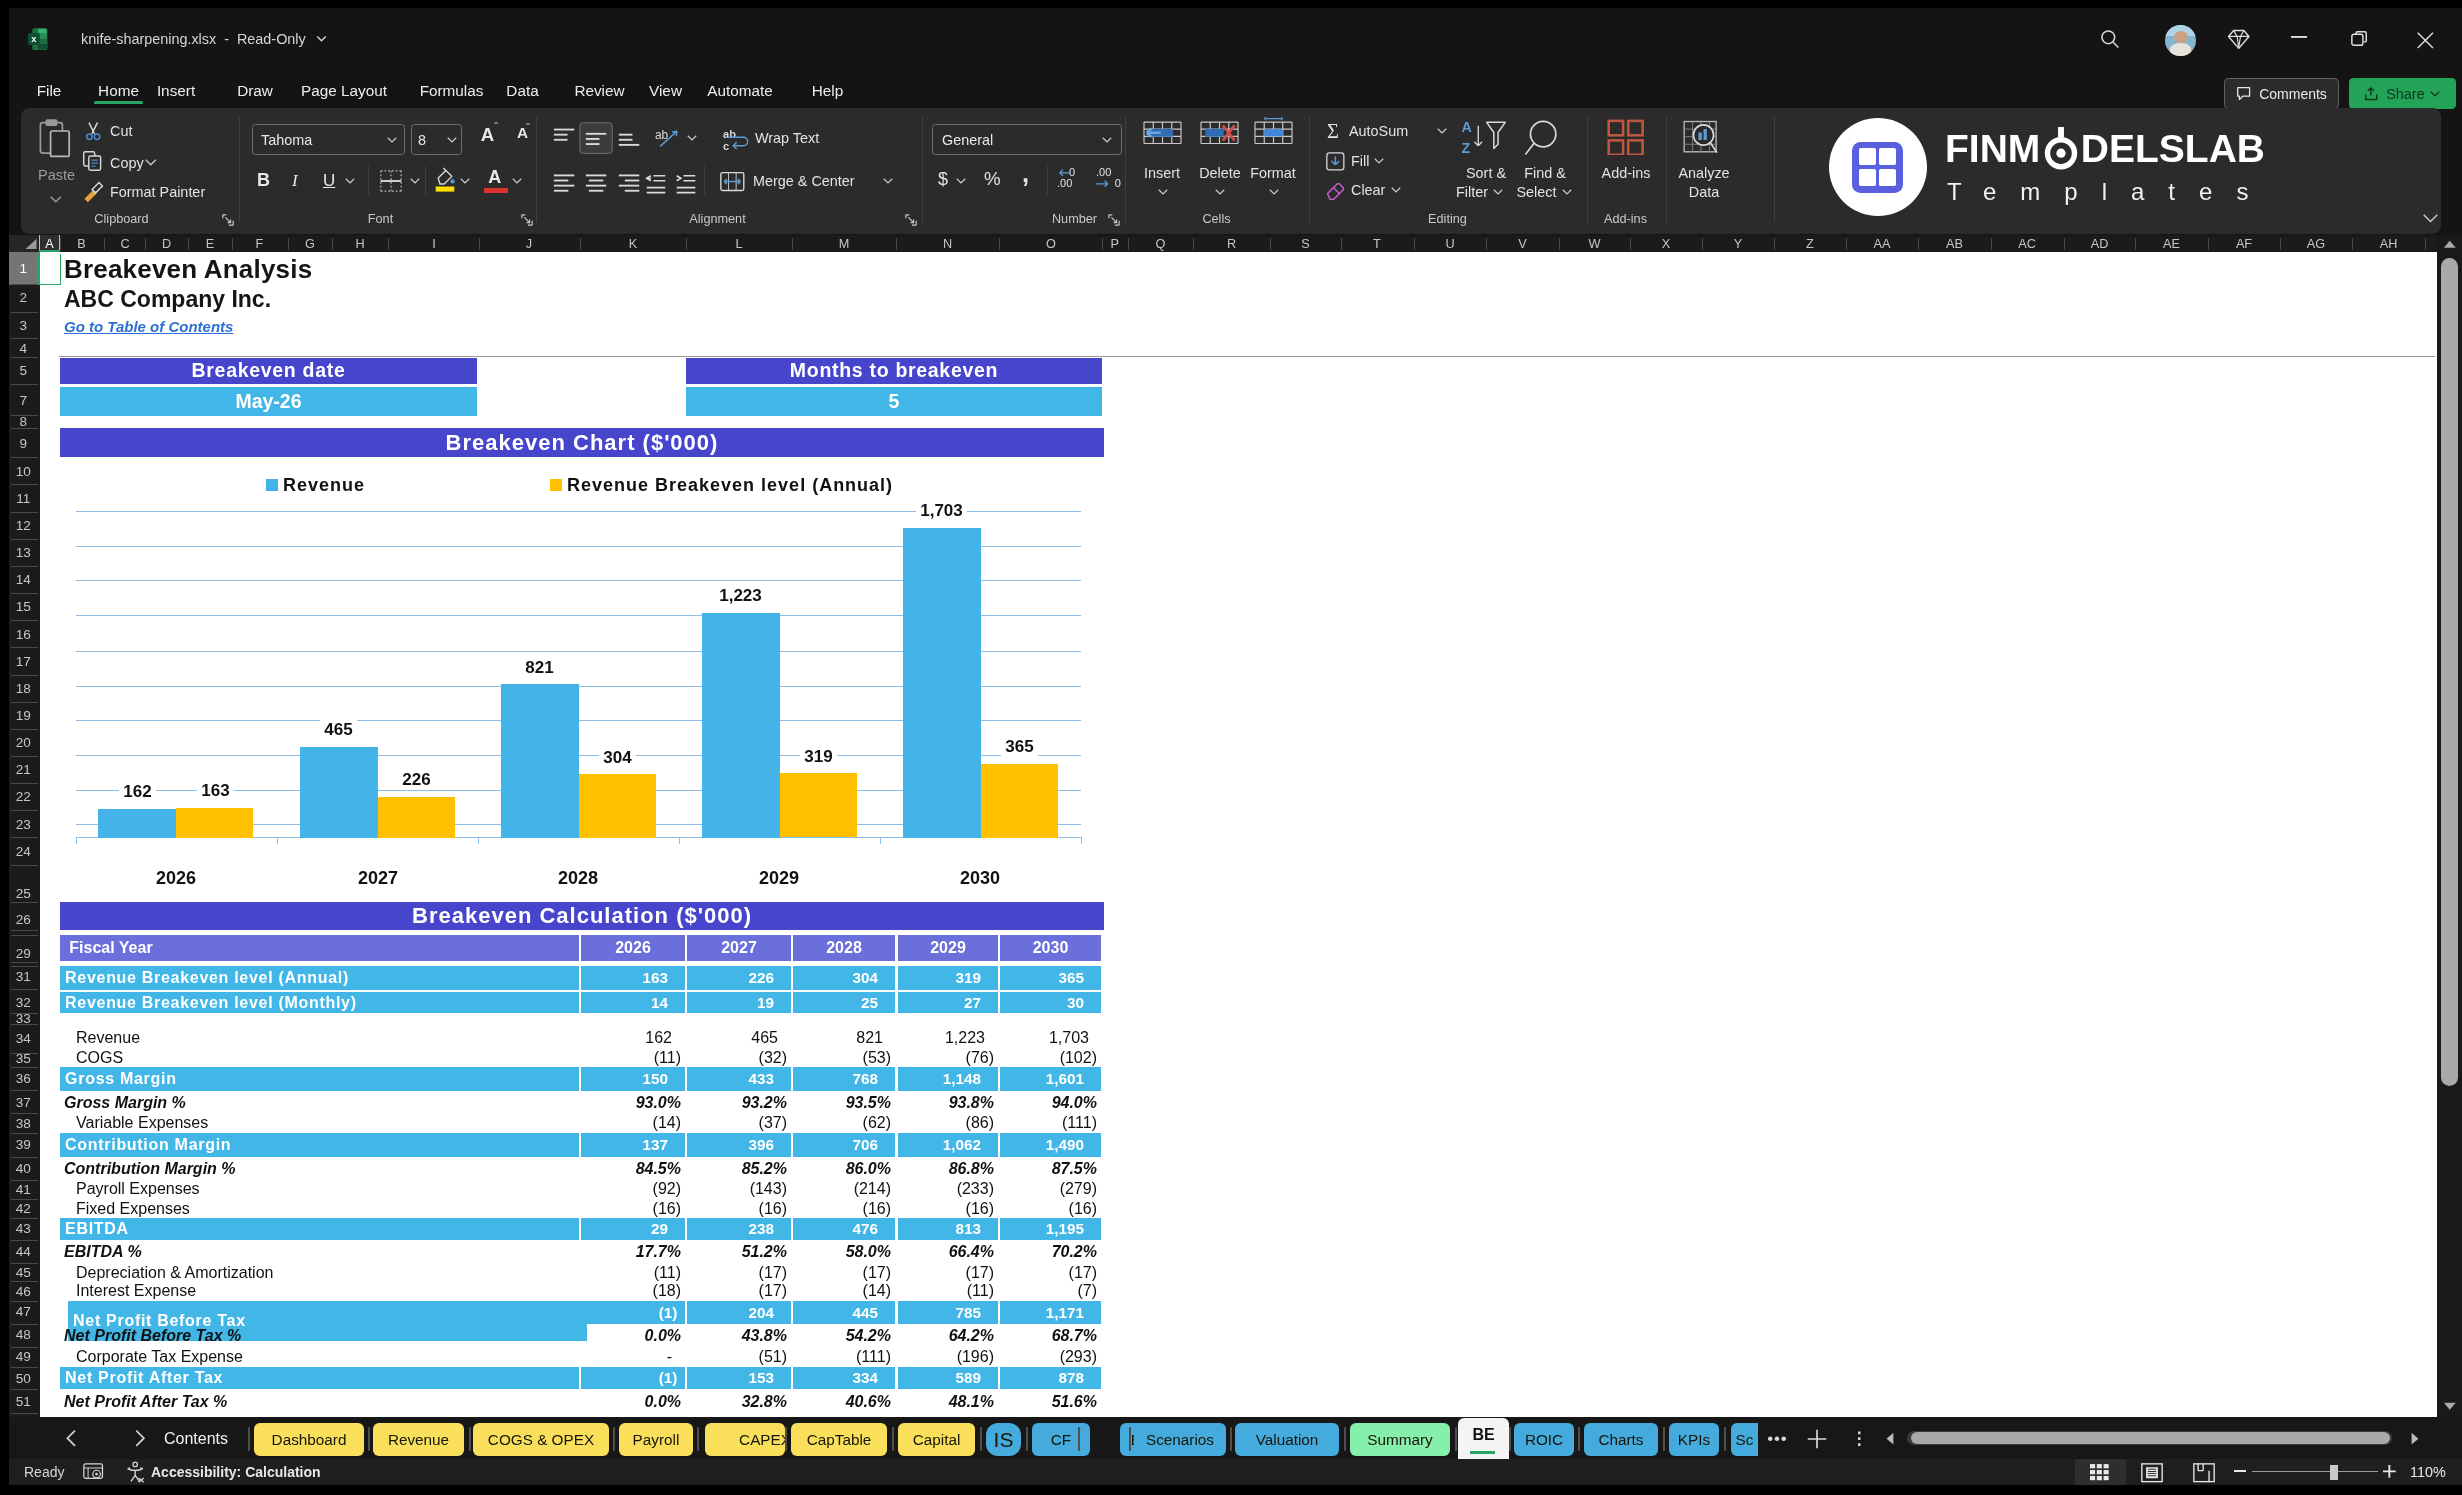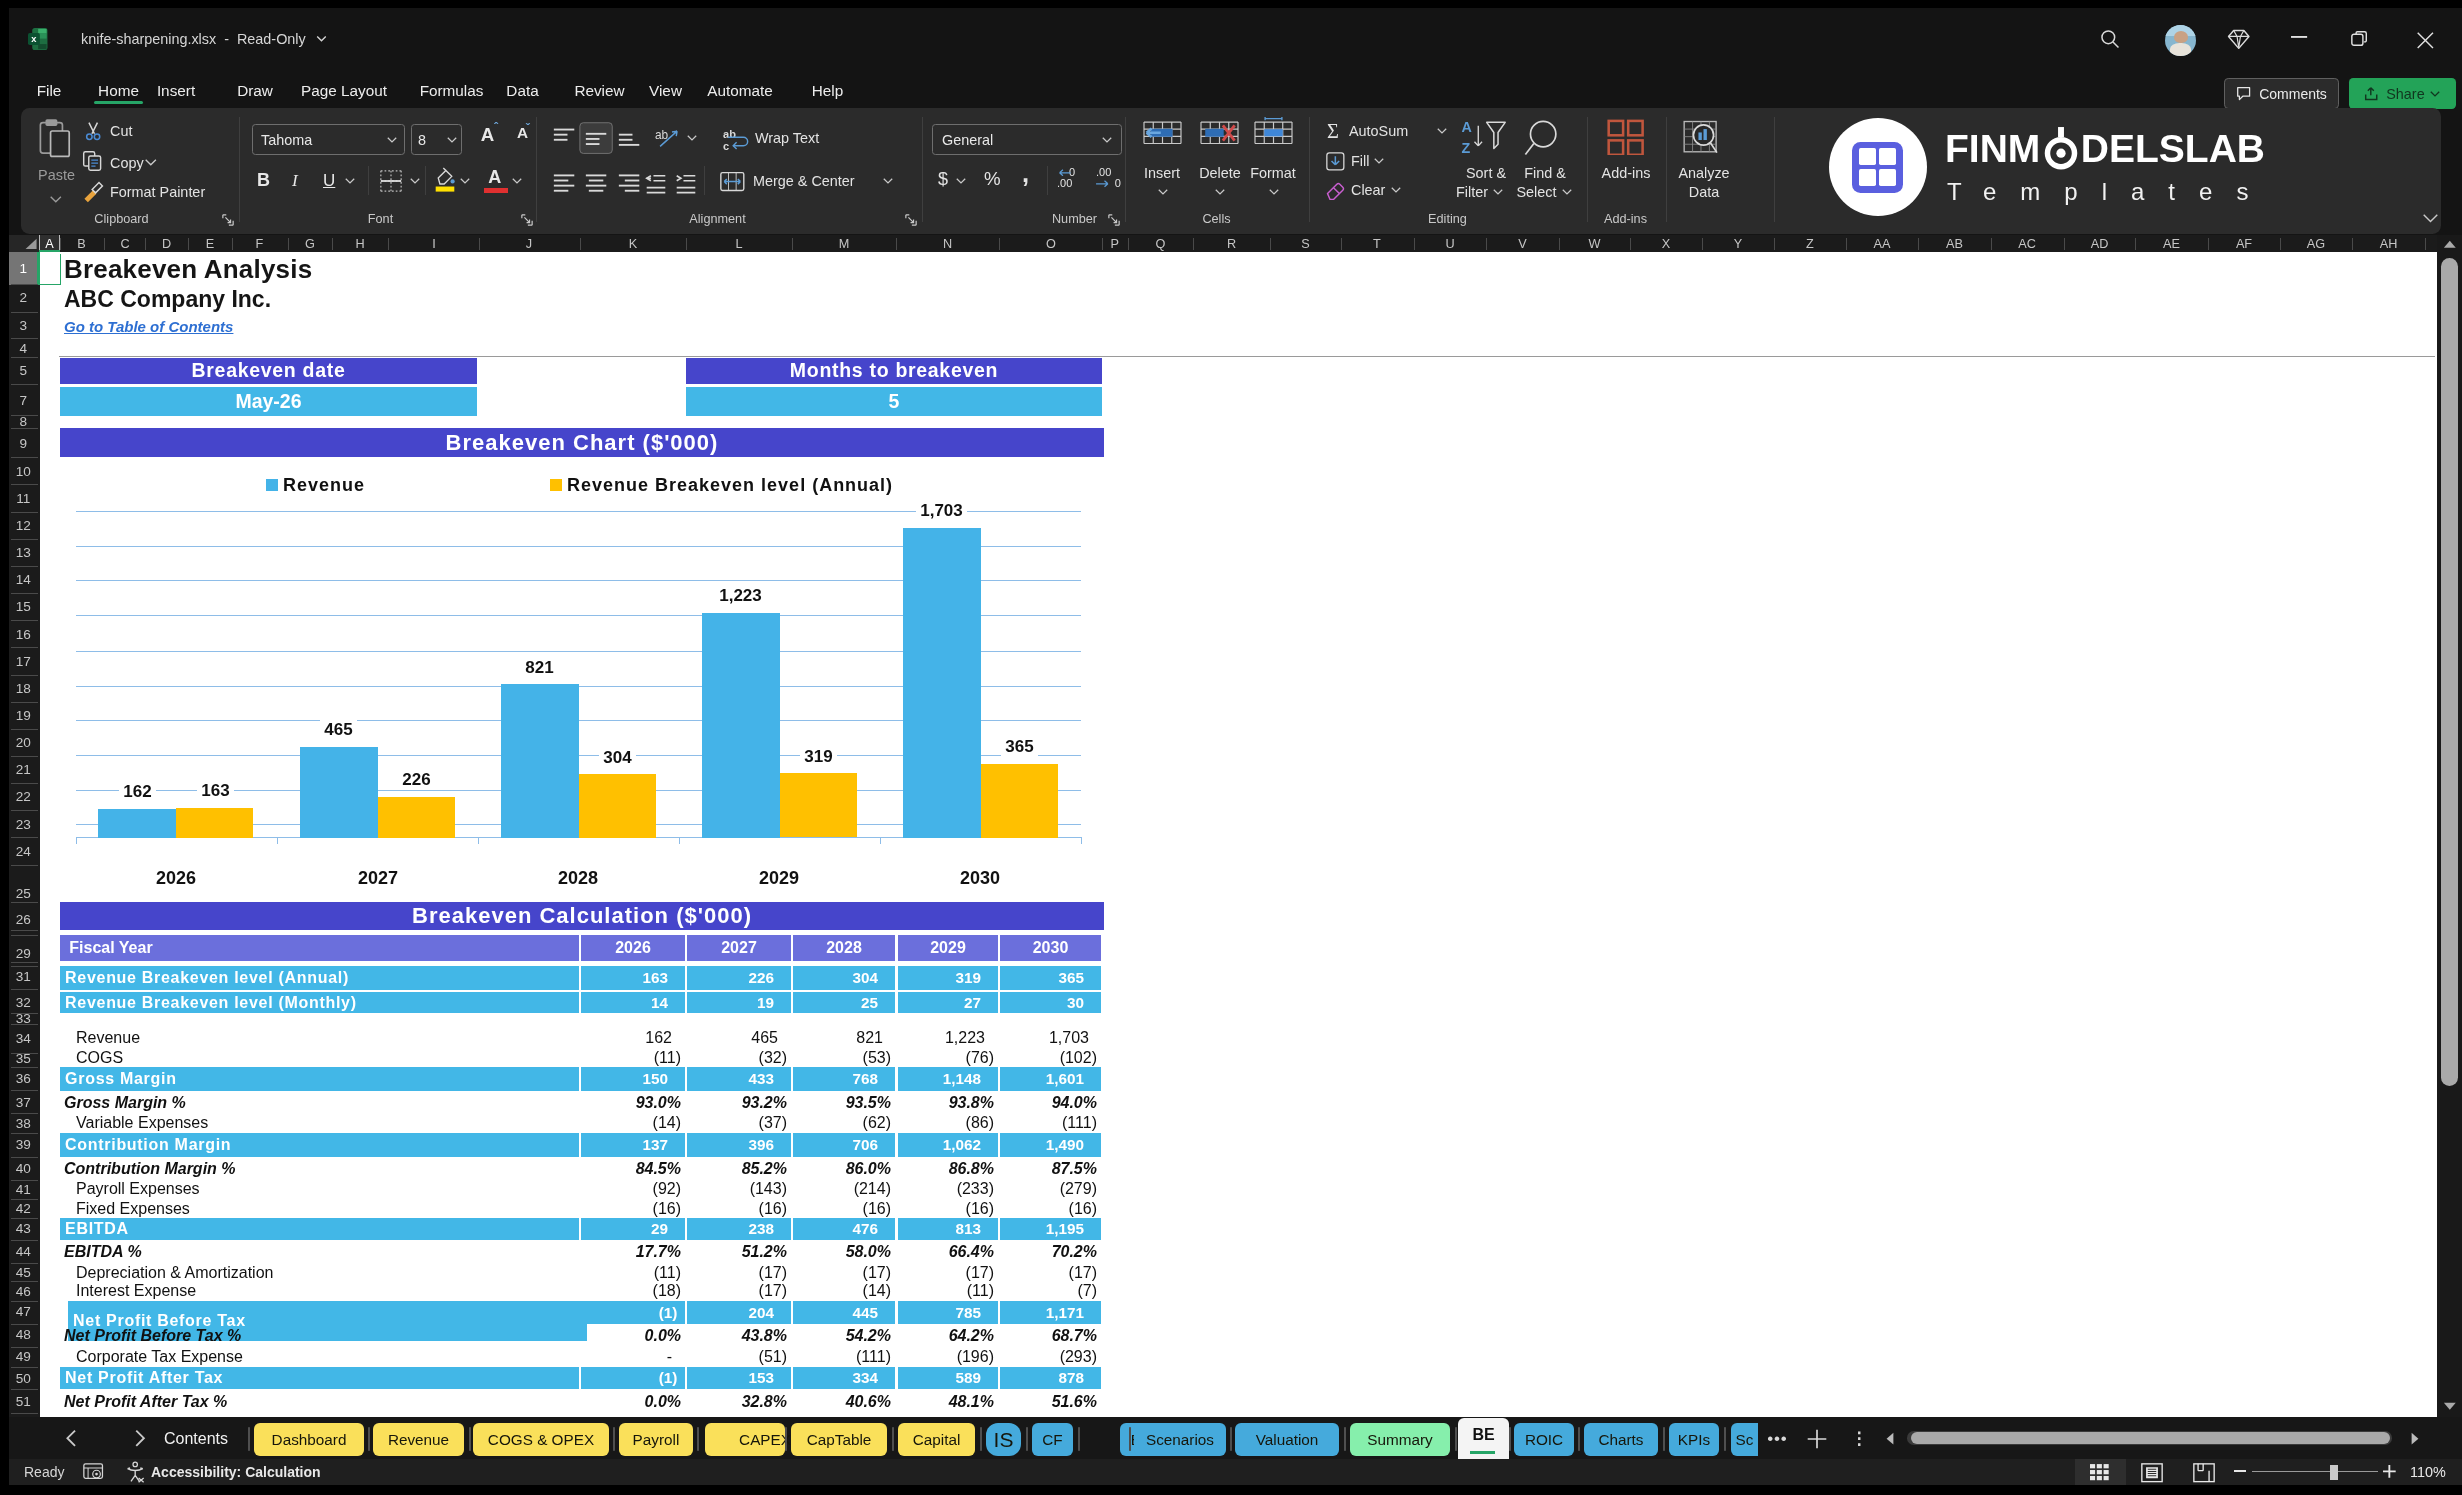--- a/index.html
+++ b/index.html
@@ -810,21 +810,21 @@
   </svg>
 <div class="a ct" style="left:160px;top:1423px;width:72px;height:31px;color:#f2f2f2;font-size:16px;">Contents</div>
 <div class="a ct" style="left:254px;top:1423px;width:110px;height:33px;background:#fae05a;border-radius:6px;color:#16160a;font-size:15.3px;">Dashboard</div>
 <div class="a ct" style="left:373px;top:1423px;width:91px;height:33px;background:#fae05a;border-radius:6px;color:#16160a;font-size:15.3px;">Revenue</div>
 <div class="a ct" style="left:473px;top:1423px;width:136px;height:33px;background:#fae05a;border-radius:6px;color:#16160a;font-size:15.3px;">COGS &amp; OPEX</div>
 <div class="a ct" style="left:619px;top:1423px;width:74px;height:33px;background:#fae05a;border-radius:6px;color:#16160a;font-size:15.3px;">Payroll</div>
 <div class="a ct" style="left:705px;top:1423px;width:80px;height:33px;background:#fae05a;border-radius:6px;color:#16160a;font-size:15.3px;padding-left:40px;">CAPEX</div>
 <div class="a ct" style="left:791px;top:1423px;width:96px;height:33px;background:#fae05a;border-radius:6px;color:#16160a;font-size:15.3px;">CapTable</div>
 <div class="a ct" style="left:898px;top:1423px;width:77px;height:33px;background:#fae05a;border-radius:6px;color:#16160a;font-size:15.3px;">Capital</div>
 <div class="a ct" style="left:986px;top:1423px;width:35px;height:33px;background:#45aadc;border-radius:12px;color:#16160a;font-size:21px;">IS</div>
-<div class="a ct" style="left:1032px;top:1423px;width:41px;height:33px;background:#45aadc;border-radius:6px;color:#16160a;font-size:15.3px;">CF</div>
+<div class="a ct" style="left:1032px;top:1423px;width:58px;height:33px;background:#45aadc;border-radius:6px;color:#16160a;font-size:15.3px;">CF</div>
 <div class="a ct" style="left:1083px;top:1423px;width:42px;height:33px;background:#45aadc;border-radius:6px;color:#16160a;font-size:15.3px;margin-left:37px;">BS</div>
 <div class="a ct" style="left:1134px;top:1423px;width:92px;height:33px;background:#45aadc;border-radius:6px;color:#16160a;font-size:15.3px;">Scenarios</div>
 <div class="a ct" style="left:1235px;top:1423px;width:104px;height:33px;background:#45aadc;border-radius:6px;color:#16160a;font-size:15.3px;">Valuation</div>
 <div class="a ct" style="left:1350px;top:1423px;width:100px;height:33px;background:#86efac;border-radius:6px;color:#16160a;font-size:15.3px;">Summary</div>
 <div class="a ct" style="left:1514px;top:1423px;width:60px;height:33px;background:#45aadc;border-radius:6px;color:#16160a;font-size:15.3px;">ROIC</div>
 <div class="a ct" style="left:1584px;top:1423px;width:74px;height:33px;background:#45aadc;border-radius:6px;color:#16160a;font-size:15.3px;">Charts</div>
 <div class="a ct" style="left:1669px;top:1423px;width:50px;height:33px;background:#45aadc;border-radius:6px;color:#16160a;font-size:15.3px;">KPIs</div>
 <div class="a ct" style="left:1731px;top:1423px;width:27px;height:33px;background:#45aadc;border-radius:6px 0 0 6px;color:#16160a;font-size:15.3px;">Sc</div>
 <div class="a" style="left:248px;top:1427px;width:1.7px;height:24px;background:#4f4f4f;border-radius:0.8px;"></div>
 <div class="a" style="left:368px;top:1427px;width:1.7px;height:24px;background:#4f4f4f;border-radius:0.8px;"></div>

